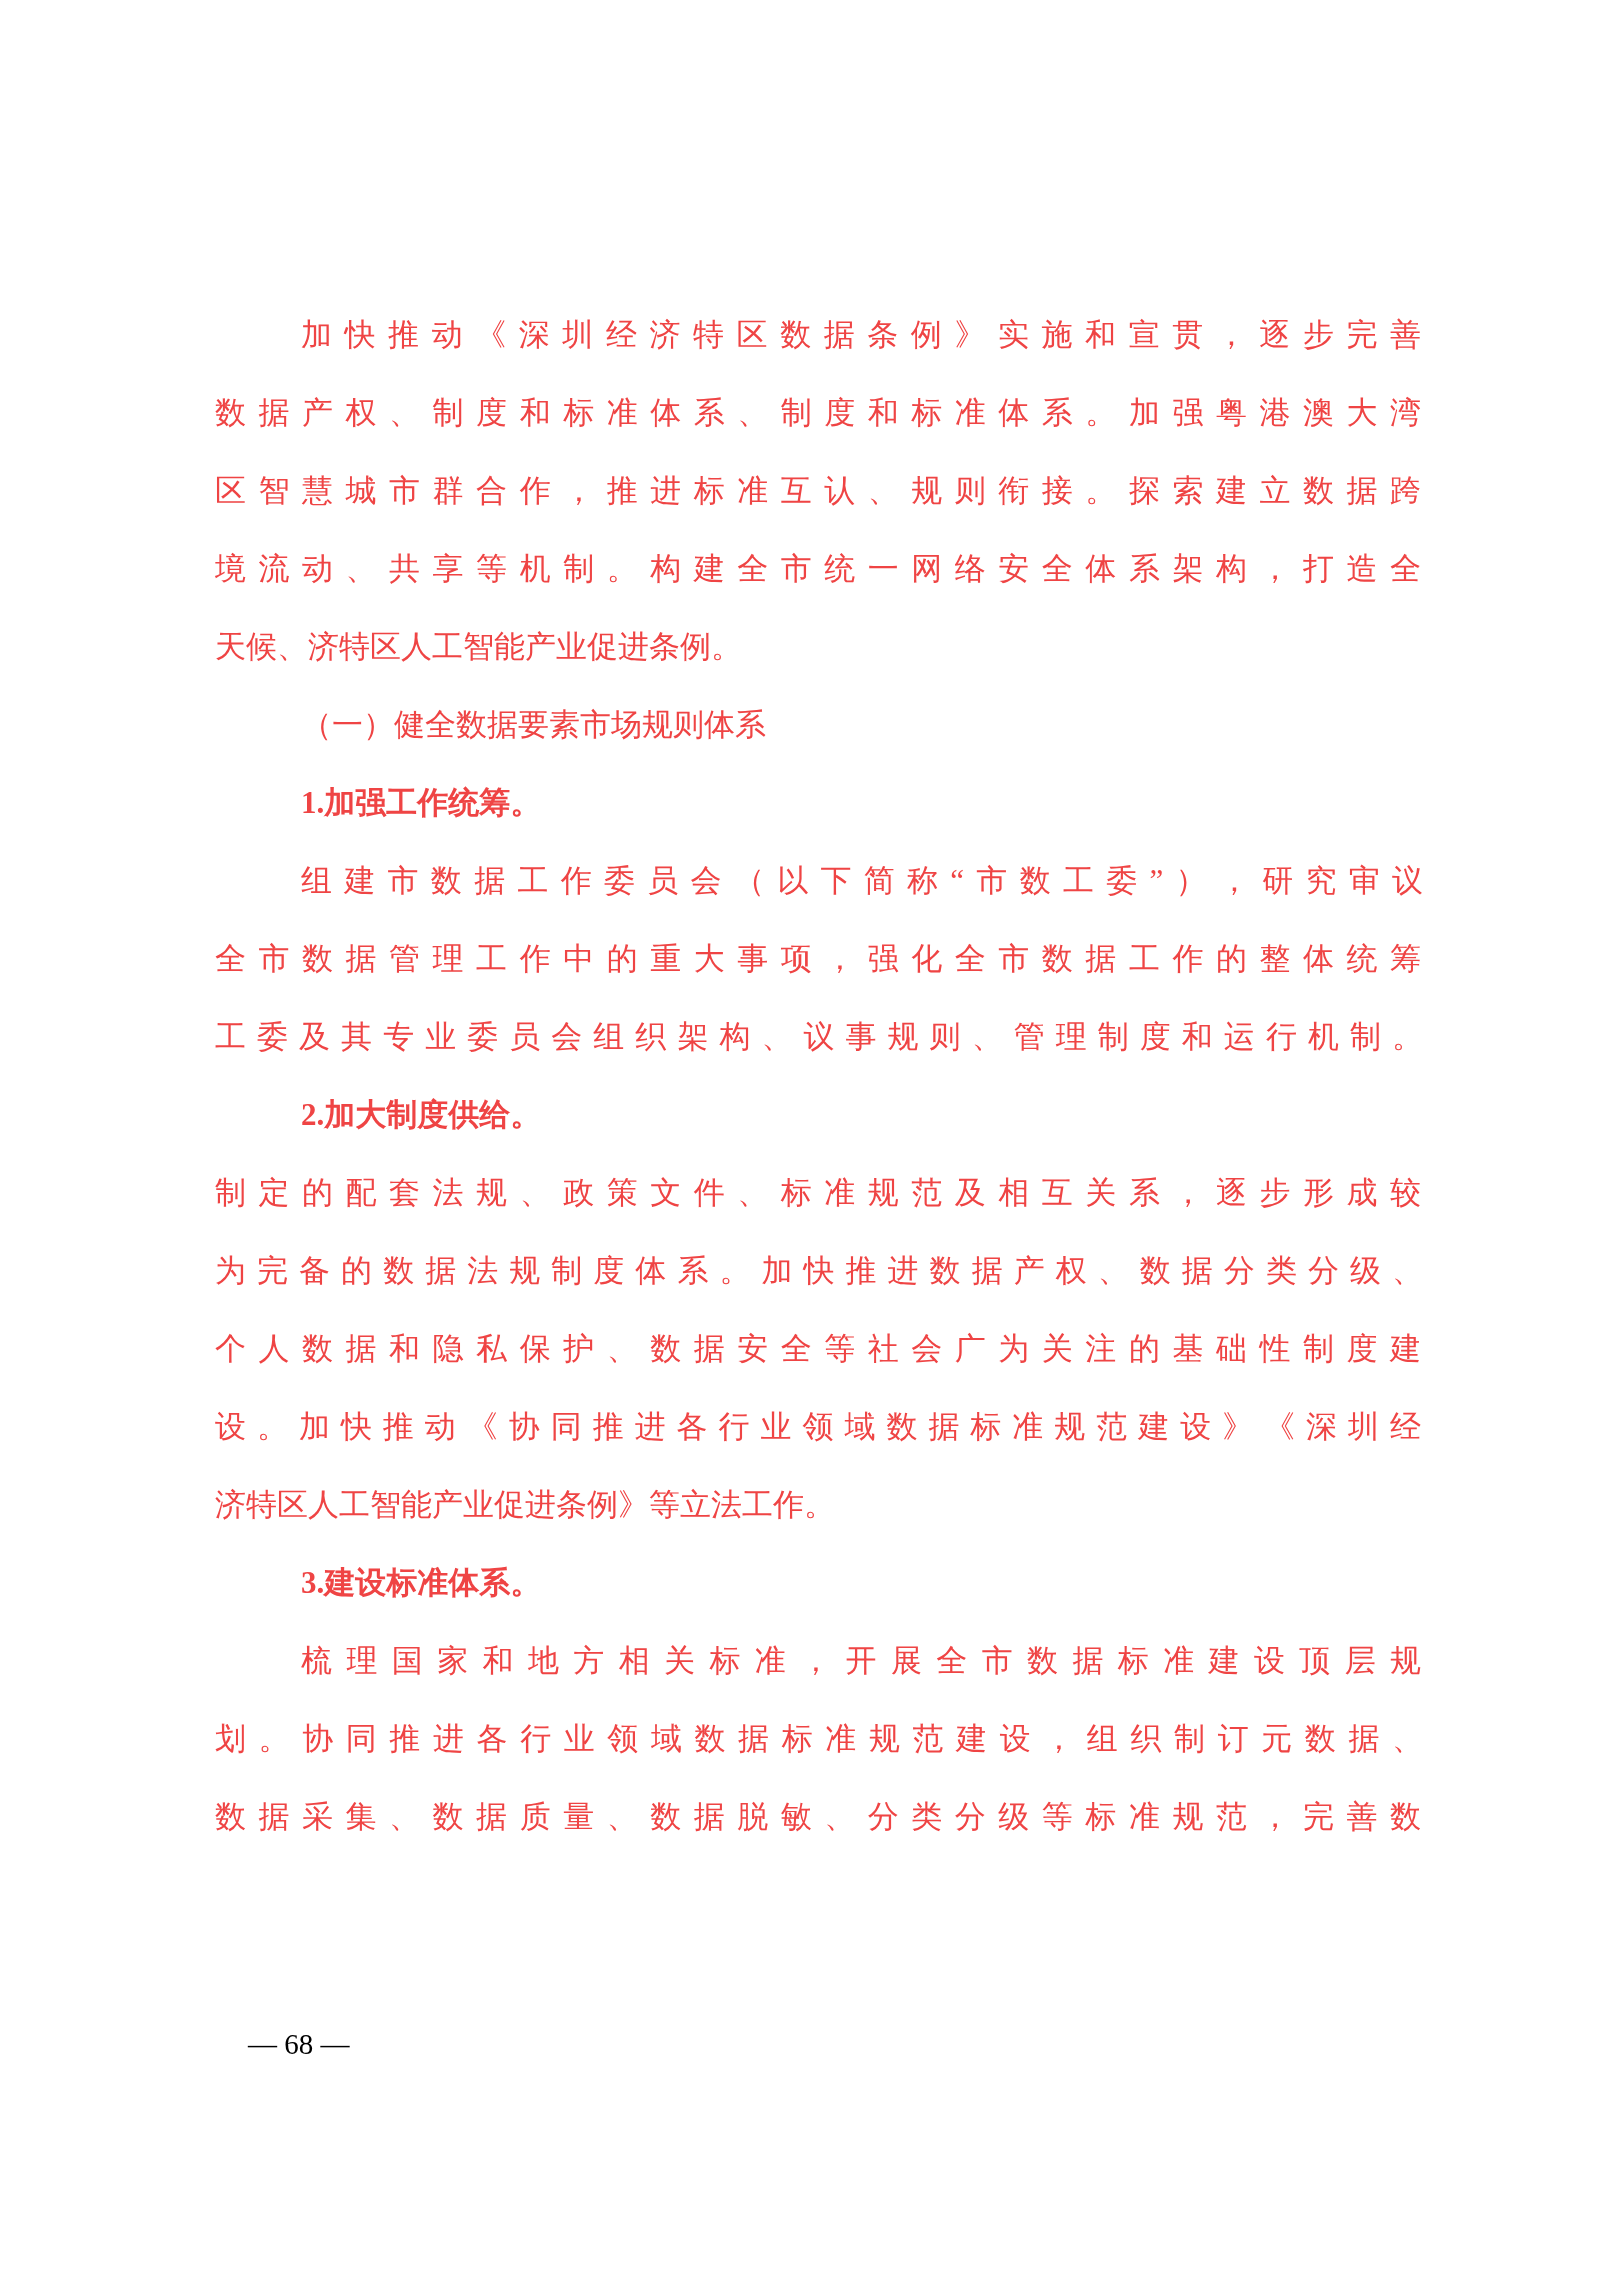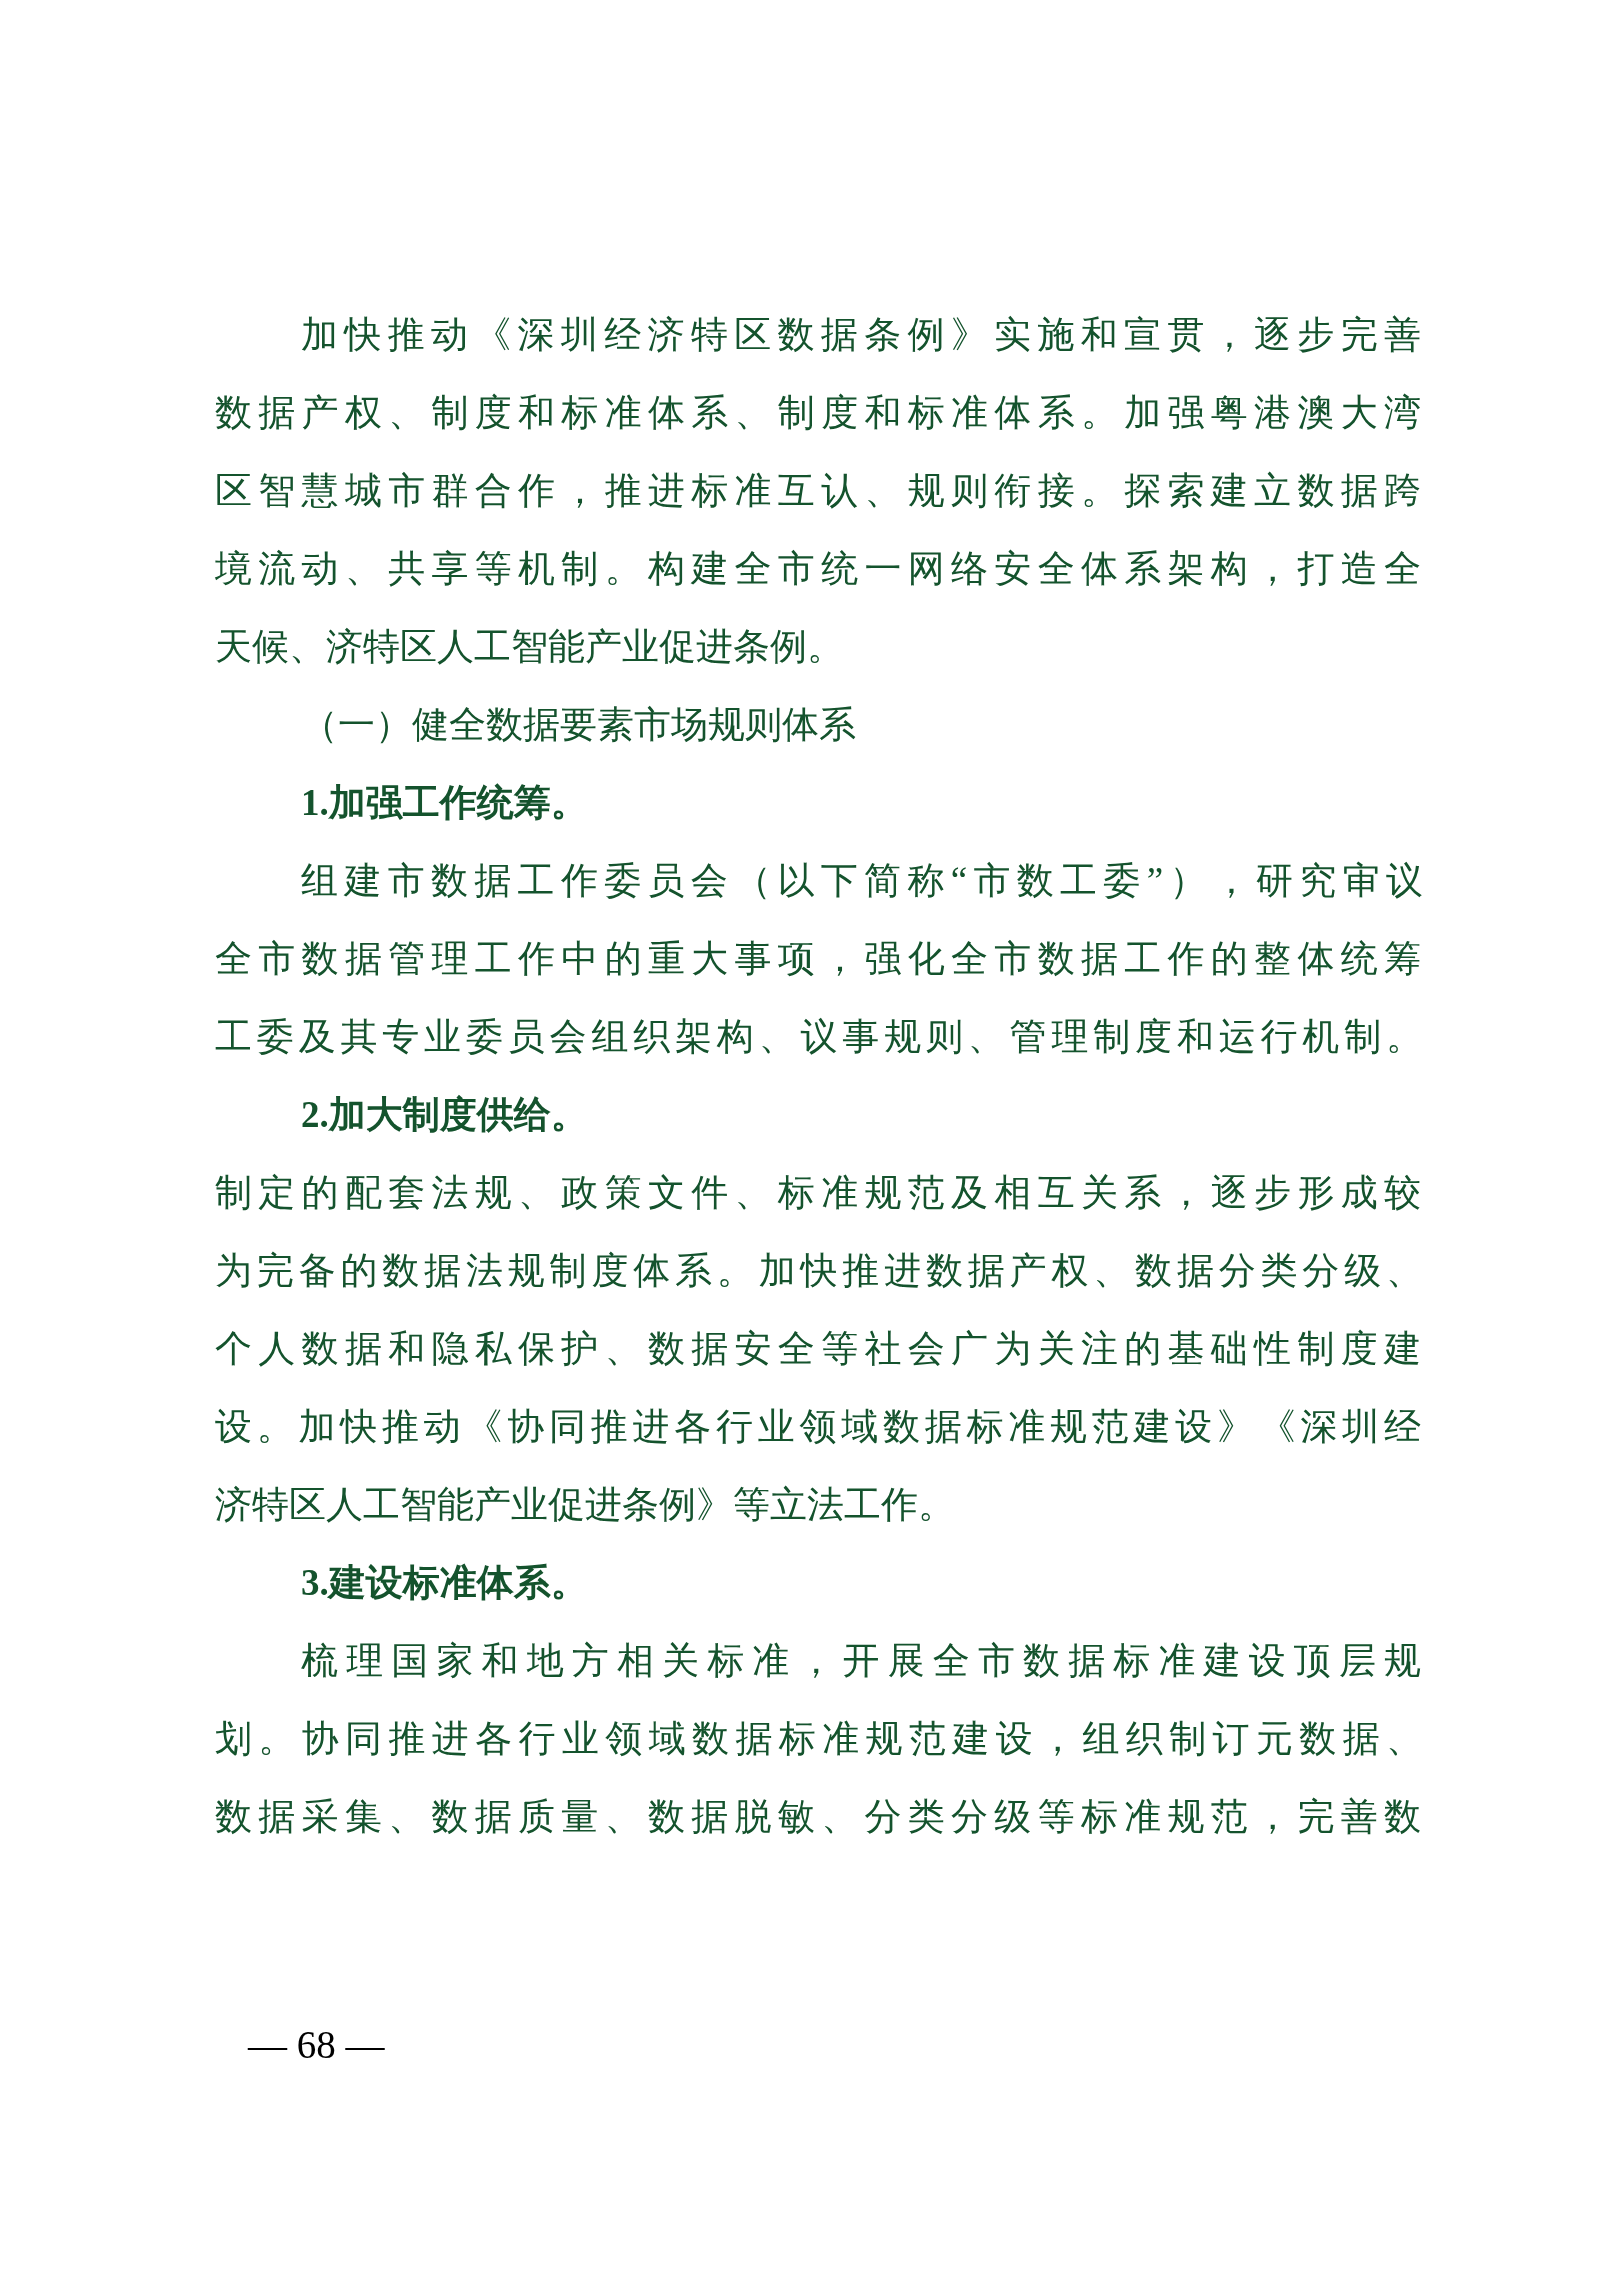--- a/index.html
+++ b/index.html
@@ -18,22 +18,22 @@
   }
   .content {
     position: absolute;
     left: 215px;
     top: 296px;
     width: 1206px;
   }
   .ln {
     height: 78px;
     line-height: 78px;
-    font-size: 37px;
-    color: #14532d;
+    font-size: 31px;
+    color: #ef4444;
     white-space: nowrap;
   }
   
   .j {
     white-space: normal;
     text-align: justify;
     text-align-last: justify;
   }
   
   .i {
@@ -51,21 +51,21 @@
   .hb {
     font-family: Liberation Serif, serif;
     font-weight: 700;
   }
   .footer {
     position: absolute;
     left: 248px;
     top: 2021px;
     height: 47px;
     line-height: 47px;
-    font-size: 39px;
+    font-size: 29px;
     color: #000000;
     white-space: nowrap;
   }
 </style>
 </head>
 <body>
 
 <div class="page">
   <div class="content">
     <div class="ln j i">加快推动《深圳经济特区数据条例》实施和宣贯，逐步完善</div>

